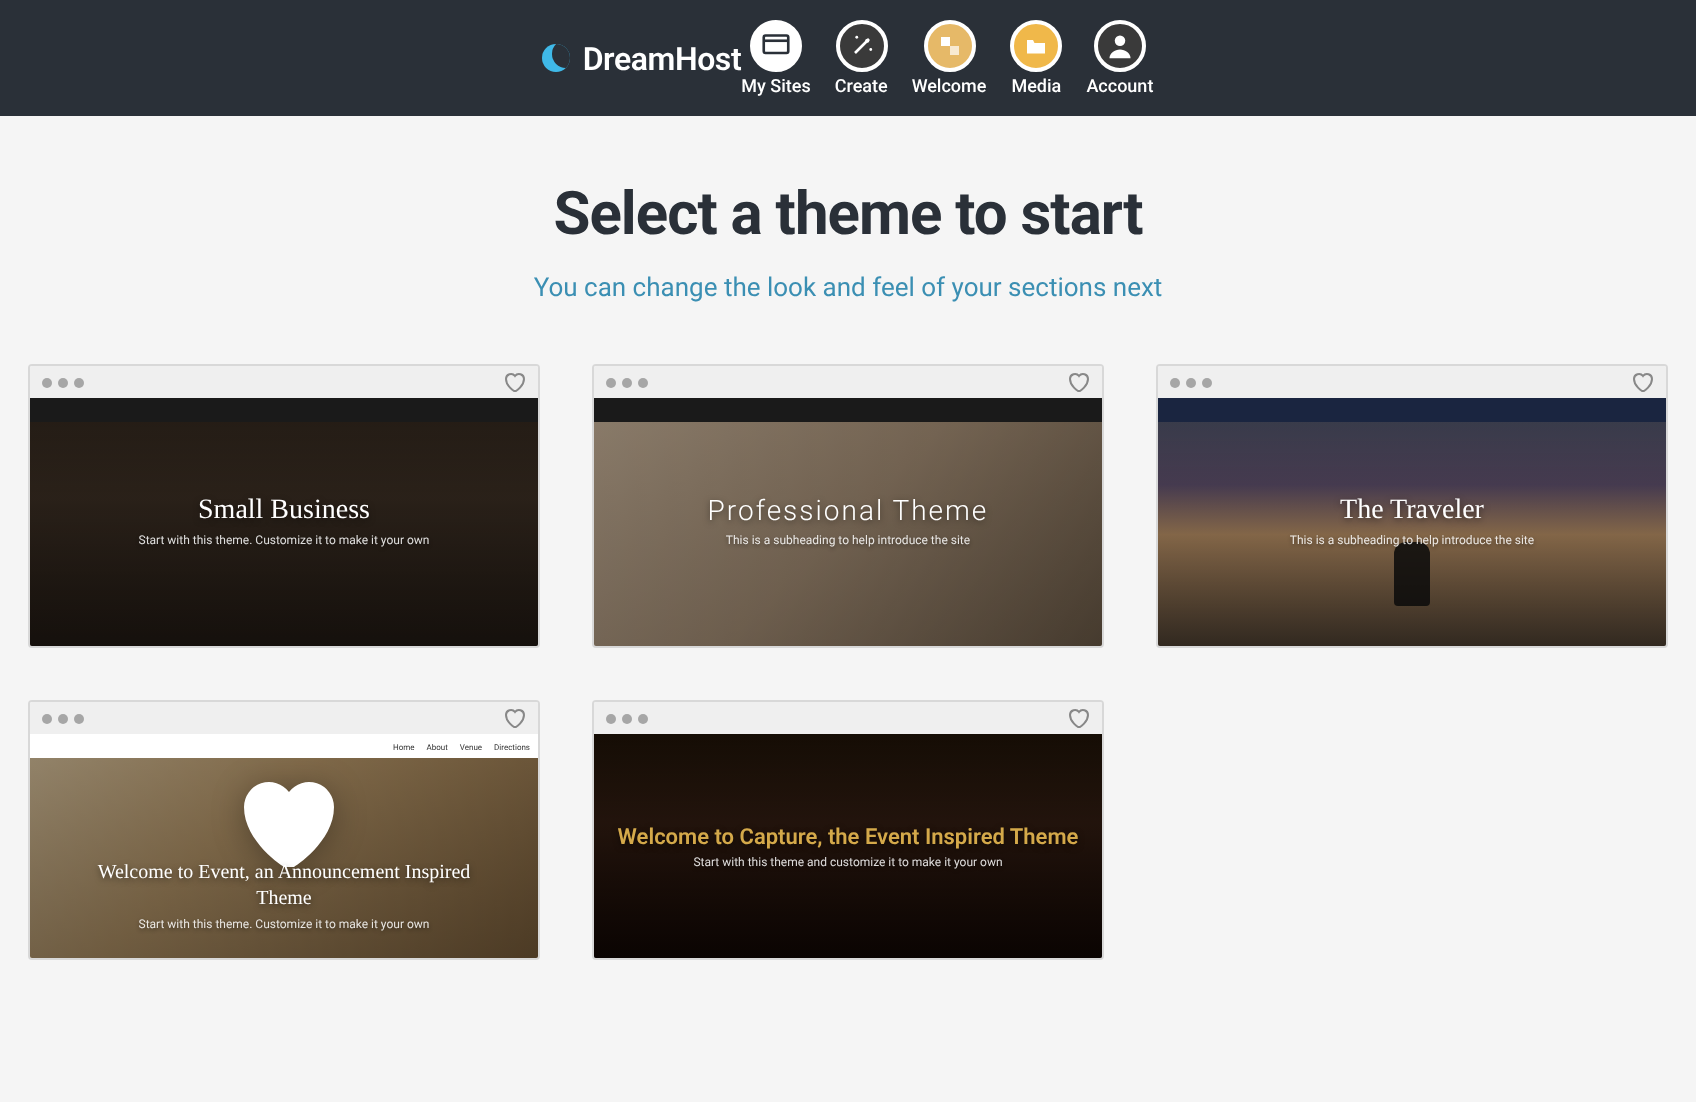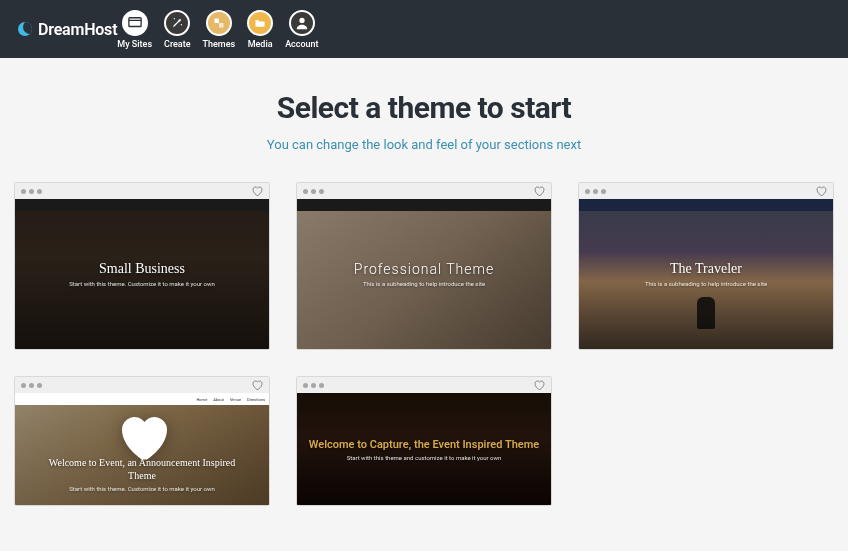--- a/index.html
+++ b/index.html
@@ -1,39 +1,39 @@
 <!DOCTYPE html>
 <html><head>
 <meta charset="utf-8">
 <style>
 * { margin: 0; padding: 0; box-sizing: border-box; }
 body { font-family: -apple-system, BlinkMacSystemFont, "Segoe UI", Roboto, sans-serif; background: #f5f5f5; width: 848px; }
 
-.topbar { background: #2a3038; height: 58px; display: flex; align-items: center; justify-content: flex-start; padding: 0 18px; }
+.topbar { background: #2a3038; height: 58px; display: flex; align-items: center; justify-content: center; padding: 0 18px; }
 .brand { display: flex; align-items: center; gap: 6px; color: #fff; font-weight: 600; font-size: 16px; letter-spacing: -0.2px; }
 .brand-moon { width: 14px; height: 14px; border-radius: 50%; background: #3fb9e8; position: relative; overflow: hidden; }
 .brand-moon::after { content: ""; position: absolute; width: 14px; height: 14px; border-radius: 50%; background: #2a3038; left: 5px; top: -2px; }
 
 .nav { display: flex; gap: 12px; }
 .nav-item { display: flex; flex-direction: column; align-items: center; gap: 3px; cursor: pointer; }
 .nav-icon { width: 26px; height: 26px; border: 2px solid #fff; border-radius: 50%; display: flex; align-items: center; justify-content: center; font-size: 12px; background: #fff; }
 .nav-label { color: #fff; font-size: 9px; font-weight: 500; }
 
 .hero { text-align: center; padding: 32px 0 22px; }
 .hero h1 { font-size: 30px; font-weight: 700; color: #2a3038; letter-spacing: -0.5px; }
 .hero p { color: #3b8fb3; font-size: 13px; margin-top: 12px; }
 
 .grid { display: grid; grid-template-columns: repeat(3, 1fr); gap: 26px; padding: 8px 14px 20px; }
 .card { background: #fff; border: 1px solid #d8d8d8; border-radius: 2px; overflow: hidden; cursor: pointer; }
 .card-top { background: #efefef; height: 16px; display: flex; align-items: center; justify-content: space-between; padding: 0 6px; }
 .dots { display: flex; gap: 3px; }
 .dot { width: 5px; height: 5px; border-radius: 50%; background: #a6a6a6; }
 .heart { width: 12px; height: 12px; }
 .heart svg { display: block; }
-.preview { height: 150px; position: relative; display: flex; flex-direction: column; align-items: center; justify-content: center; color: #fff; text-align: center; background-size: cover; background-position: center; }
+.preview { height: 124px; position: relative; display: flex; flex-direction: column; align-items: center; justify-content: center; color: #fff; text-align: center; background-size: cover; background-position: center; }
 .preview-title { font-family: Georgia, serif; font-size: 14px; font-weight: 400; margin-bottom: 3px; text-shadow: 0 1px 3px rgba(0,0,0,0.5); }
 .preview-sub { font-size: 6px; opacity: 0.85; text-shadow: 0 1px 2px rgba(0,0,0,0.5); }
 .second-row .preview { height: 112px; }
 
 
 .bg-cafe { background: linear-gradient(rgba(0,0,0,0.4),rgba(0,0,0,0.5)), linear-gradient(180deg,#3a2d22 0%,#4a3a2c 40%,#2a2018 100%); }
 .bg-cafe::before { content:""; position:absolute; top:0; left:0; right:0; height:12px; background:#1a1a1a; }
 .bg-pro { background: linear-gradient(rgba(0,0,0,0.3),rgba(0,0,0,0.35)), linear-gradient(135deg,#c7b299 0%,#a68f76 50%,#6b5a47 100%); }
 .bg-pro::before { content:""; position:absolute; top:0; left:0; right:0; height:12px; background:#1a1a1a; }
 .bg-traveler { background: linear-gradient(rgba(0,0,0,0.3),rgba(0,0,0,0.45)), linear-gradient(180deg,#4a5568 0%,#6b5a7a 35%,#d4a574 55%,#5a4a3a 100%); }
@@ -78,21 +78,21 @@
       </span>
       <span class="nav-label">Create</span>
     </div>
     <div class="nav-item">
       <span class="nav-icon" style="background:#e6b968">
         <svg width="12" height="12" viewBox="0 0 16 16">
             <rect x="2" y="2" width="6" height="6" fill="#fff"></rect>
             <rect x="8" y="8" width="6" height="6" fill="#fff" opacity="0.7"></rect>
           </svg>
       </span>
-      <span class="nav-label">Themes</span>
+      <span class="nav-label">Welcome</span>
     </div>
     <div class="nav-item">
       <span class="nav-icon" style="background:#f0b84a">
         <svg width="12" height="12" viewBox="0 0 16 16">
             <path d="M2 4h4l1 2h7v7H2z" fill="#fff"></path>
           </svg>
       </span>
       <span class="nav-label">Media</span>
     </div>
     <div class="nav-item">

